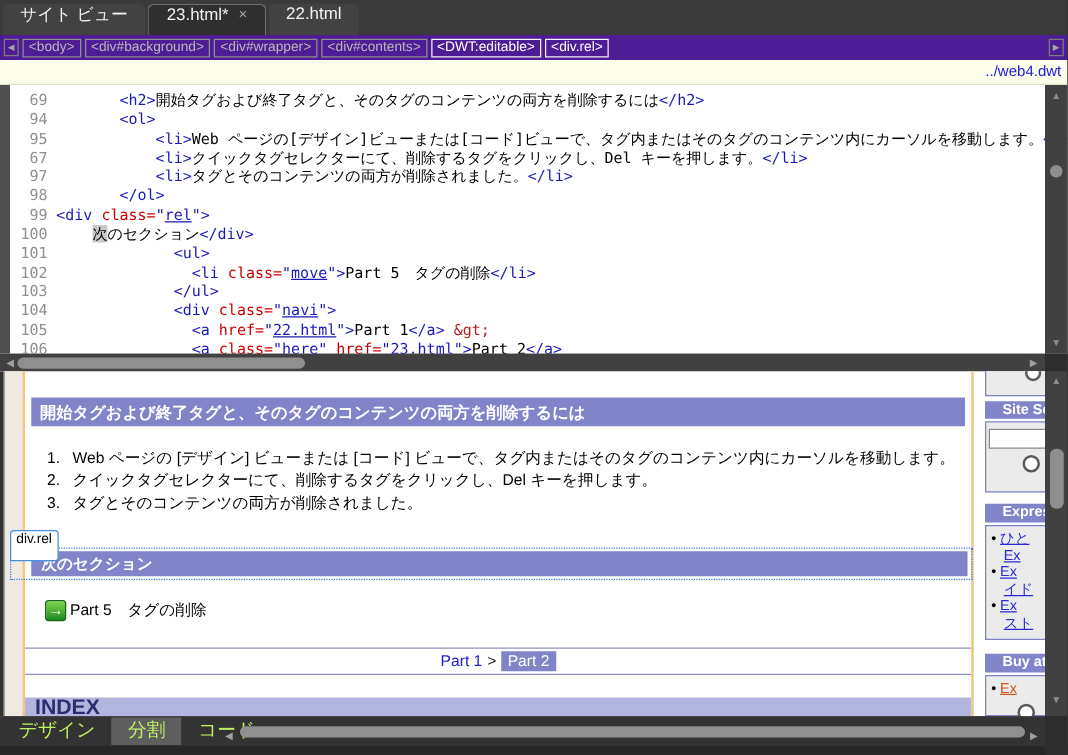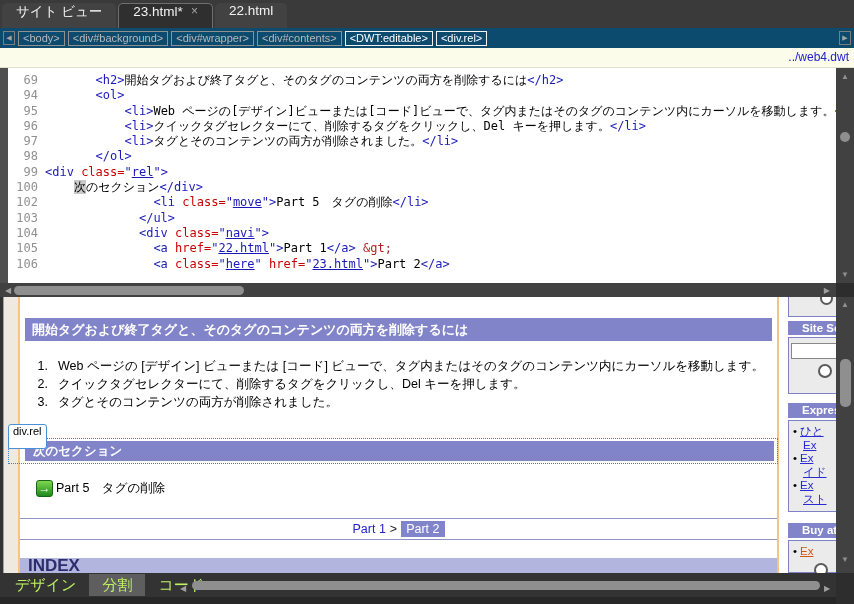--- a/index.html
+++ b/index.html
@@ -6,21 +6,21 @@
   body { background:#222; font-family:"Liberation Sans", sans-serif; }
   #window { position:relative; width:854px; height:604px; background:#3a3a3a; overflow:hidden; }
 
   
   .tabbar { position:absolute; left:0; top:0; width:854px; height:28px; background:#3a3a3a; display:flex; align-items:flex-end; padding-left:2px; }
   .doc-tab { height:25px; display:flex; align-items:flex-start; padding:0 14px; margin-right:2px; color:#f2f2f2; font-size:13.5px; border-radius:5px 5px 0 0; background:#424242; cursor:default; }
   .doc-tab.active { background:#2f2f2f; border:1px solid #6e6e6e; border-bottom:none; }
   .doc-tab .close { margin-left:8px; color:#a8a8a8; font-size:12px; }
 
   
-  .qtsbar { position:absolute; left:0; top:28px; width:854px; height:20px; background:#0c4a6e; display:flex; align-items:center; padding-left:3px; }
+  .qtsbar { position:absolute; left:0; top:28px; width:854px; height:20px; background:#4c1d95; display:flex; align-items:center; padding-left:3px; }
   .qts-arrow { width:12px; height:14px; border:1px solid #7d7d7d; color:#a5a5a5; font-size:7px; display:flex; align-items:center; justify-content:center; margin-right:3px; }
   .qts-arrow.right { position:absolute; right:3px; top:3px; margin:0; }
   .qts-item { height:15px; border:1px solid #909090; color:#b8b8b8; font-size:11px; line-height:13px; padding:0 4px; margin-right:3px; white-space:nowrap; }
   .qts-item.hl { border:1px solid #f2f2f2; color:#ffffff; }
 
   
   .dwtstrip { position:absolute; left:0; top:48px; width:854px; height:20px; background:#fcfcea; border-bottom:1px solid #e0e0cc; }
   .dwt-link { position:absolute; right:5px; top:2px; color:#2020d0; font-size:12px; }
 
   
@@ -132,25 +132,26 @@
   <div class="dwtstrip">
     <span class="dwt-link">../web4.dwt</span>
   </div>
 
   <div class="codepane">
     <div class="code-gutter-edge"></div>
     <div class="code-lines" id="code-lines">
         <div class="code-line"><span class="lnum">69</span>       <span class="tk-b">&lt;</span><span class="tk-n">h2</span><span class="tk-b">&gt;</span><span class="tk-t">開始タグおよび終了タグと、そのタグのコンテンツの両方を削除するには</span><span class="tk-b">&lt;/</span><span class="tk-n">h2</span><span class="tk-b">&gt;</span></div>
         <div class="code-line"><span class="lnum">94</span>       <span class="tk-b">&lt;</span><span class="tk-n">ol</span><span class="tk-b">&gt;</span></div>
         <div class="code-line"><span class="lnum">95</span>           <span class="tk-b">&lt;</span><span class="tk-n">li</span><span class="tk-b">&gt;</span><span class="tk-t">Web ページの[デザイン]ビューまたは[コード]ビューで、タグ内またはそのタグのコンテンツ内にカーソルを移動します。</span><span class="tk-b">&lt;/</span><span class="tk-n">li</span></div>
-        <div class="code-line"><span class="lnum">96</span>           <span class="tk-b">&lt;</span><span class="tk-n">li</span><span class="tk-b">&gt;</span><span class="tk-t">クイックタグセレクターにて、削除するタグをクリックし、Del キーを押します。</span><span class="tk-b">&lt;/</span><span class="tk-n">li</span><span class="tk-b">&gt;</span></div>
+        <div class="code-line"><span class="lnum">67</span>           <span class="tk-b">&lt;</span><span class="tk-n">li</span><span class="tk-b">&gt;</span><span class="tk-t">クイックタグセレクターにて、削除するタグをクリックし、Del キーを押します。</span><span class="tk-b">&lt;/</span><span class="tk-n">li</span><span class="tk-b">&gt;</span></div>
         <div class="code-line"><span class="lnum">97</span>           <span class="tk-b">&lt;</span><span class="tk-n">li</span><span class="tk-b">&gt;</span><span class="tk-t">タグとそのコンテンツの両方が削除されました。</span><span class="tk-b">&lt;/</span><span class="tk-n">li</span><span class="tk-b">&gt;</span></div>
         <div class="code-line"><span class="lnum">98</span>       <span class="tk-b">&lt;/</span><span class="tk-n">ol</span><span class="tk-b">&gt;</span></div>
         <div class="code-line"><span class="lnum">99</span><span class="tk-b">&lt;</span><span class="tk-n">div</span><span class="tk-a"> class=</span><span class="tk-b">"</span><span class="tk-v">rel</span><span class="tk-b">"</span><span class="tk-b">&gt;</span></div>
         <div class="code-line"><span class="lnum">100</span>    <span class="tk-s">次</span><span class="tk-t">のセクション</span><span class="tk-b">&lt;/</span><span class="tk-n">div</span><span class="tk-b">&gt;</span></div>
+        <div class="code-line"><span class="lnum">101</span>             <span class="tk-b">&lt;</span><span class="tk-n">ul</span><span class="tk-b">&gt;</span></div>
         <div class="code-line"><span class="lnum">102</span>               <span class="tk-b">&lt;</span><span class="tk-n">li</span><span class="tk-a"> class=</span><span class="tk-b">"</span><span class="tk-v">move</span><span class="tk-b">"</span><span class="tk-b">&gt;</span><span class="tk-t">Part 5　タグの削除</span><span class="tk-b">&lt;/</span><span class="tk-n">li</span><span class="tk-b">&gt;</span></div>
         <div class="code-line"><span class="lnum">103</span>             <span class="tk-b">&lt;/</span><span class="tk-n">ul</span><span class="tk-b">&gt;</span></div>
         <div class="code-line"><span class="lnum">104</span>             <span class="tk-b">&lt;</span><span class="tk-n">div</span><span class="tk-a"> class=</span><span class="tk-b">"</span><span class="tk-v">navi</span><span class="tk-b">"</span><span class="tk-b">&gt;</span></div>
         <div class="code-line"><span class="lnum">105</span>               <span class="tk-b">&lt;</span><span class="tk-n">a</span><span class="tk-a"> href=</span><span class="tk-b">"</span><span class="tk-v">22.html</span><span class="tk-b">"</span><span class="tk-b">&gt;</span><span class="tk-t">Part 1</span><span class="tk-b">&lt;/</span><span class="tk-n">a</span><span class="tk-b">&gt;</span><span class="tk-t"> </span><span class="tk-e">&amp;gt;</span></div>
         <div class="code-line"><span class="lnum">106</span>               <span class="tk-b">&lt;</span><span class="tk-n">a</span><span class="tk-a"> class=</span><span class="tk-b">"</span><span class="tk-v">here</span><span class="tk-b">"</span><span class="tk-a"> href=</span><span class="tk-b">"</span><span class="tk-v">23.html</span><span class="tk-b">"</span><span class="tk-b">&gt;</span><span class="tk-t">Part 2</span><span class="tk-b">&lt;/</span><span class="tk-n">a</span><span class="tk-b">&gt;</span></div>
       </div>
   </div>
 
   <div class="hscroll code">
     <span class="scroll-glyph" style="left:5px;">◀</span>

